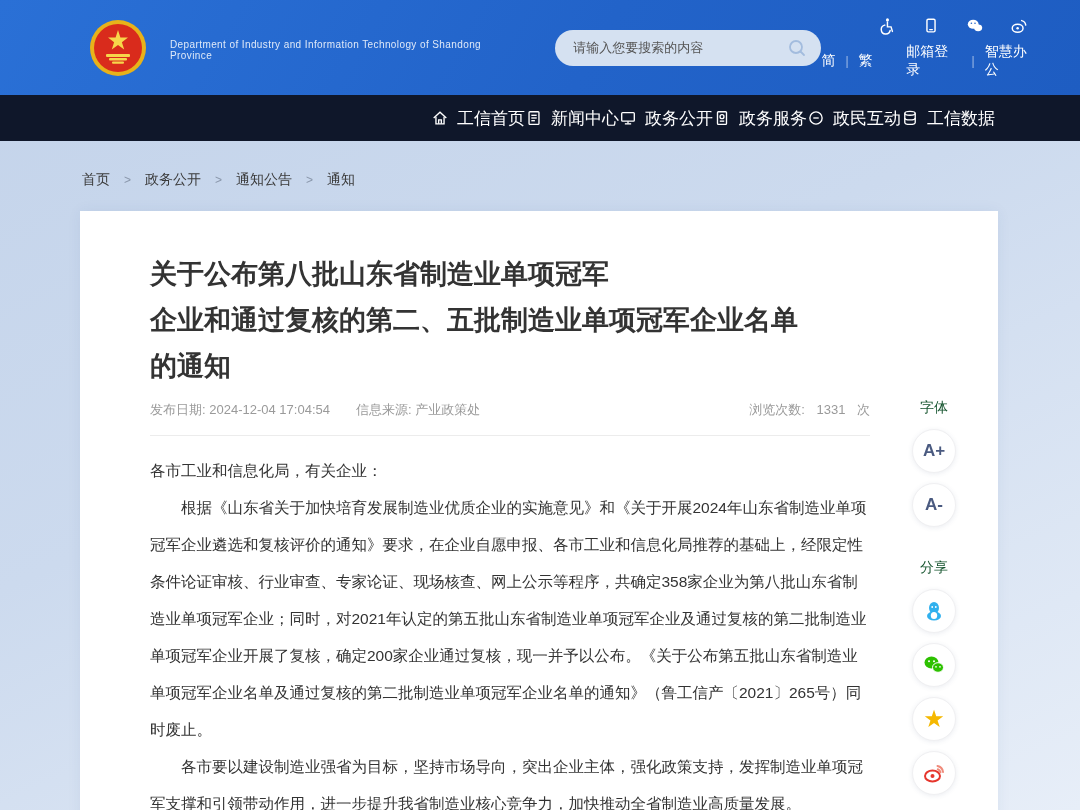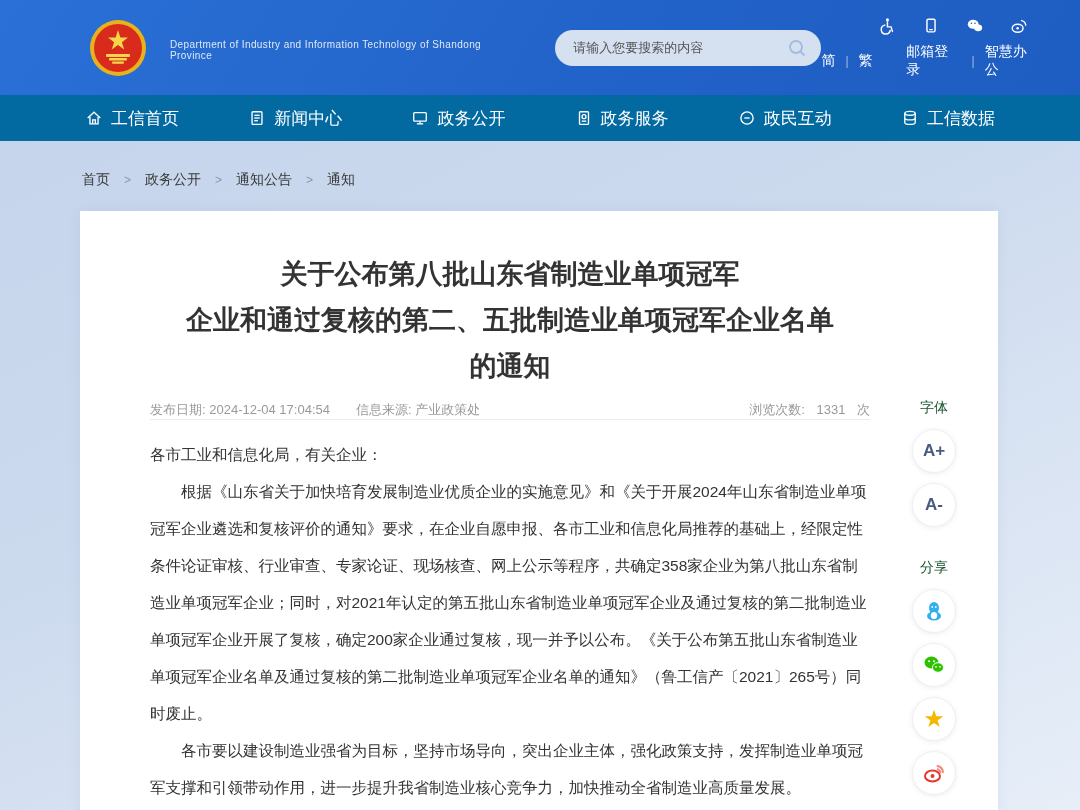--- a/index.html
+++ b/index.html
@@ -35,43 +35,43 @@
 
   .header-right { margin-left:auto; display:flex; flex-direction:column; align-items:flex-end; gap:8px; }
   .utility-icons { display:flex; gap:26px; padding-right:12px; }
   .utility-icons svg { width:18px; height:18px; display:block; cursor:pointer; }
   .utility-links { display:flex; align-items:center; gap:10px; color:#fff; font-size:14px; }
   .utility-links .sep { color:rgba(255,255,255,.55); font-size:12px; }
   .utility-links span[data-interactable="true"] { cursor:pointer; }
 
   
   .nav {
-    height:46px; background:#0369a1;
-    display:flex; align-items:center; justify-content:space-between;
+    height:46px; background:#0f172a;
+    display:flex; align-items:center; justify-content:flex-end;
     padding:0 85px;
   }
   .nav-item { display:flex; align-items:center; gap:8px; color:#fff; font-size:17px; cursor:pointer; text-decoration:none; }
   .nav-item svg { width:18px; height:18px; }
 
   
   .breadcrumb { padding:30px 0 22px 82px; font-size:14px; color:#3a3a3a; display:flex; align-items:center; gap:14px; }
   .breadcrumb .crumb { cursor:pointer; }
   .breadcrumb .crumb.current { cursor:default; }
   .breadcrumb .bc-sep { color:#8a97ab; font-size:12px; }
 
   
   .card {
     position:relative; margin-left:80px; width:918px; min-height:660px;
     background:#fff; box-shadow:0 0 14px rgba(30,60,120,.06);
     padding:40px 128px 30px 70px;
   }
-  .article-title { text-align:center; font-size:27px; font-weight:bold; color:#333; line-height:46px; }
+  .article-title { text-align:left; font-size:27px; font-weight:bold; color:#333; line-height:46px; }
   .meta-row {
     margin-top:12px; display:flex; align-items:center; font-size:13px; color:#9a9a9a;
-    border-bottom:1px solid #ececec;
+    padding-bottom:16px; border-bottom:1px solid #ececec;
   }
   .meta-row .m-item { margin-right:26px; }
   .meta-row .m-right { margin-left:auto; }
   .meta-row .m-num { margin:0 8px; }
 
   .article-body { margin-top:16px; font-size:15.5px; line-height:37px; color:#333; }
   .article-body p.indent { text-indent:2em; }
 
   
   .toolbar {

